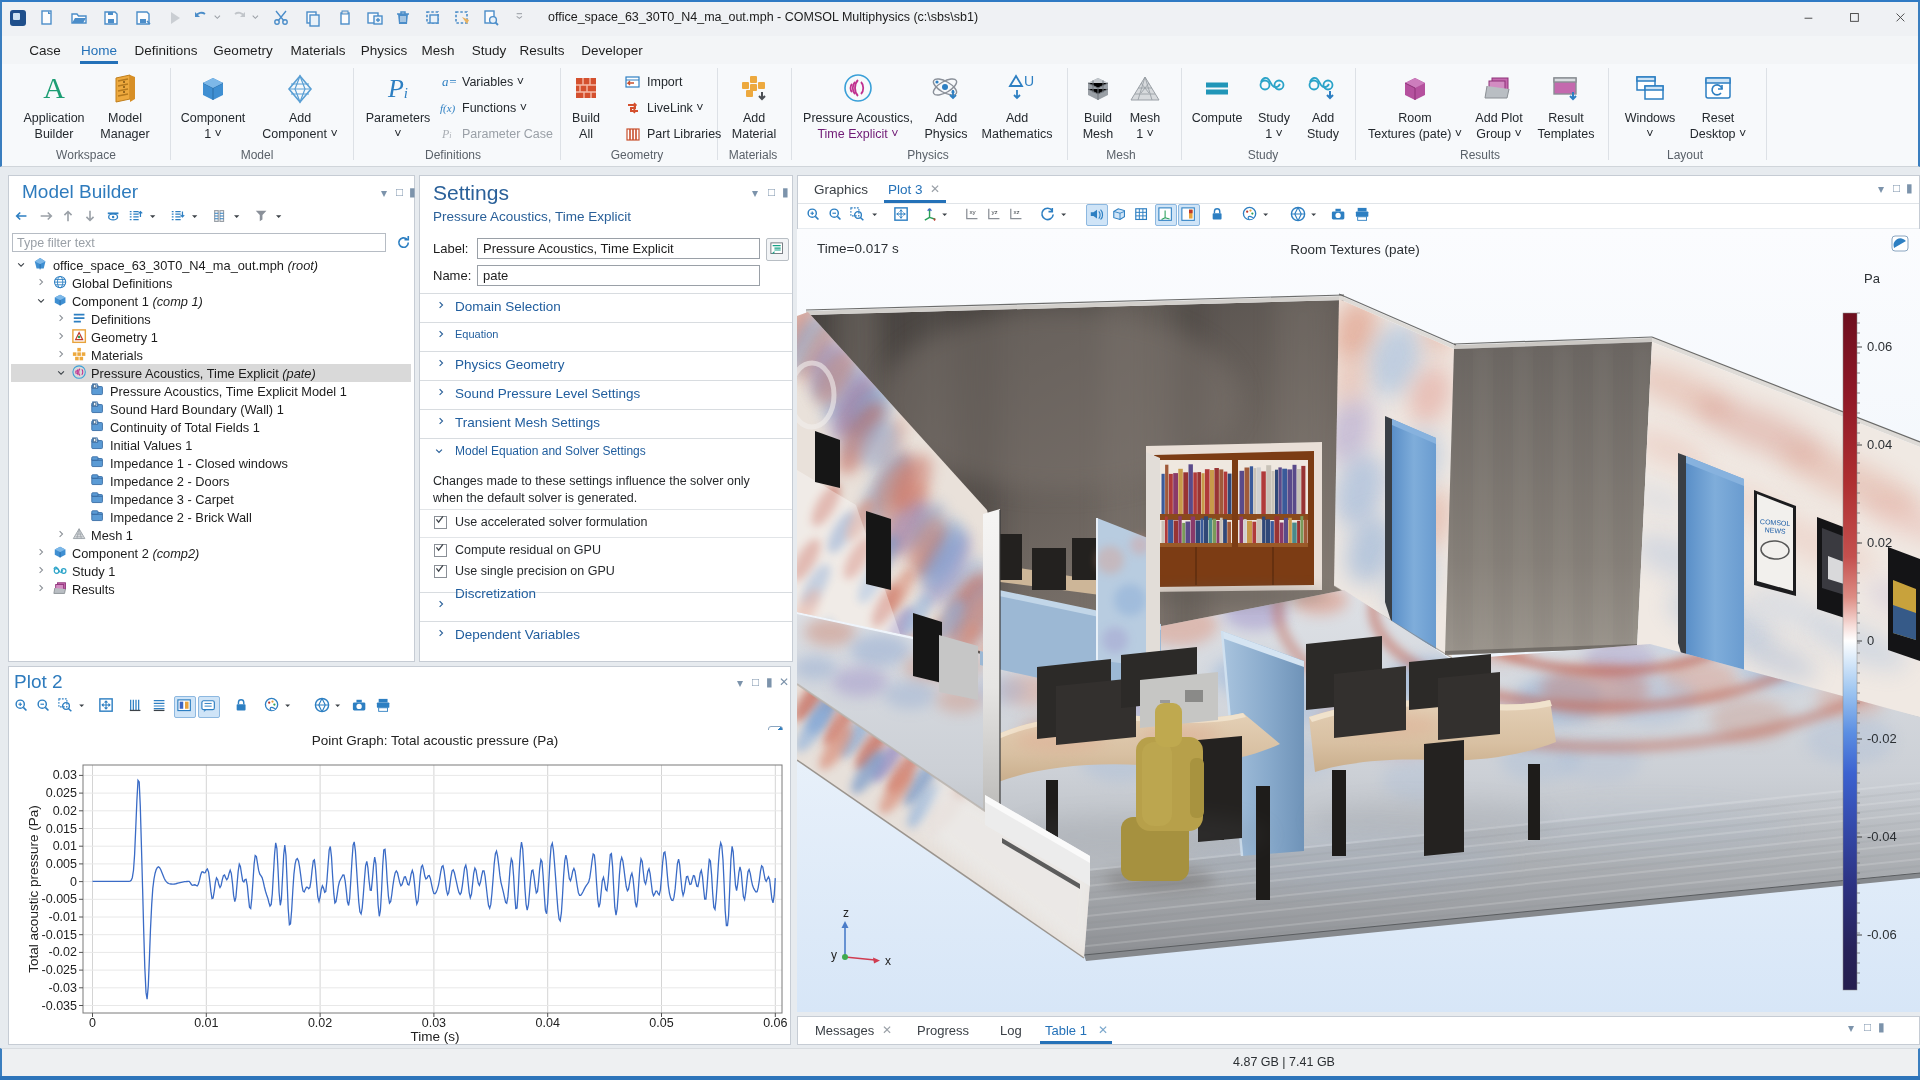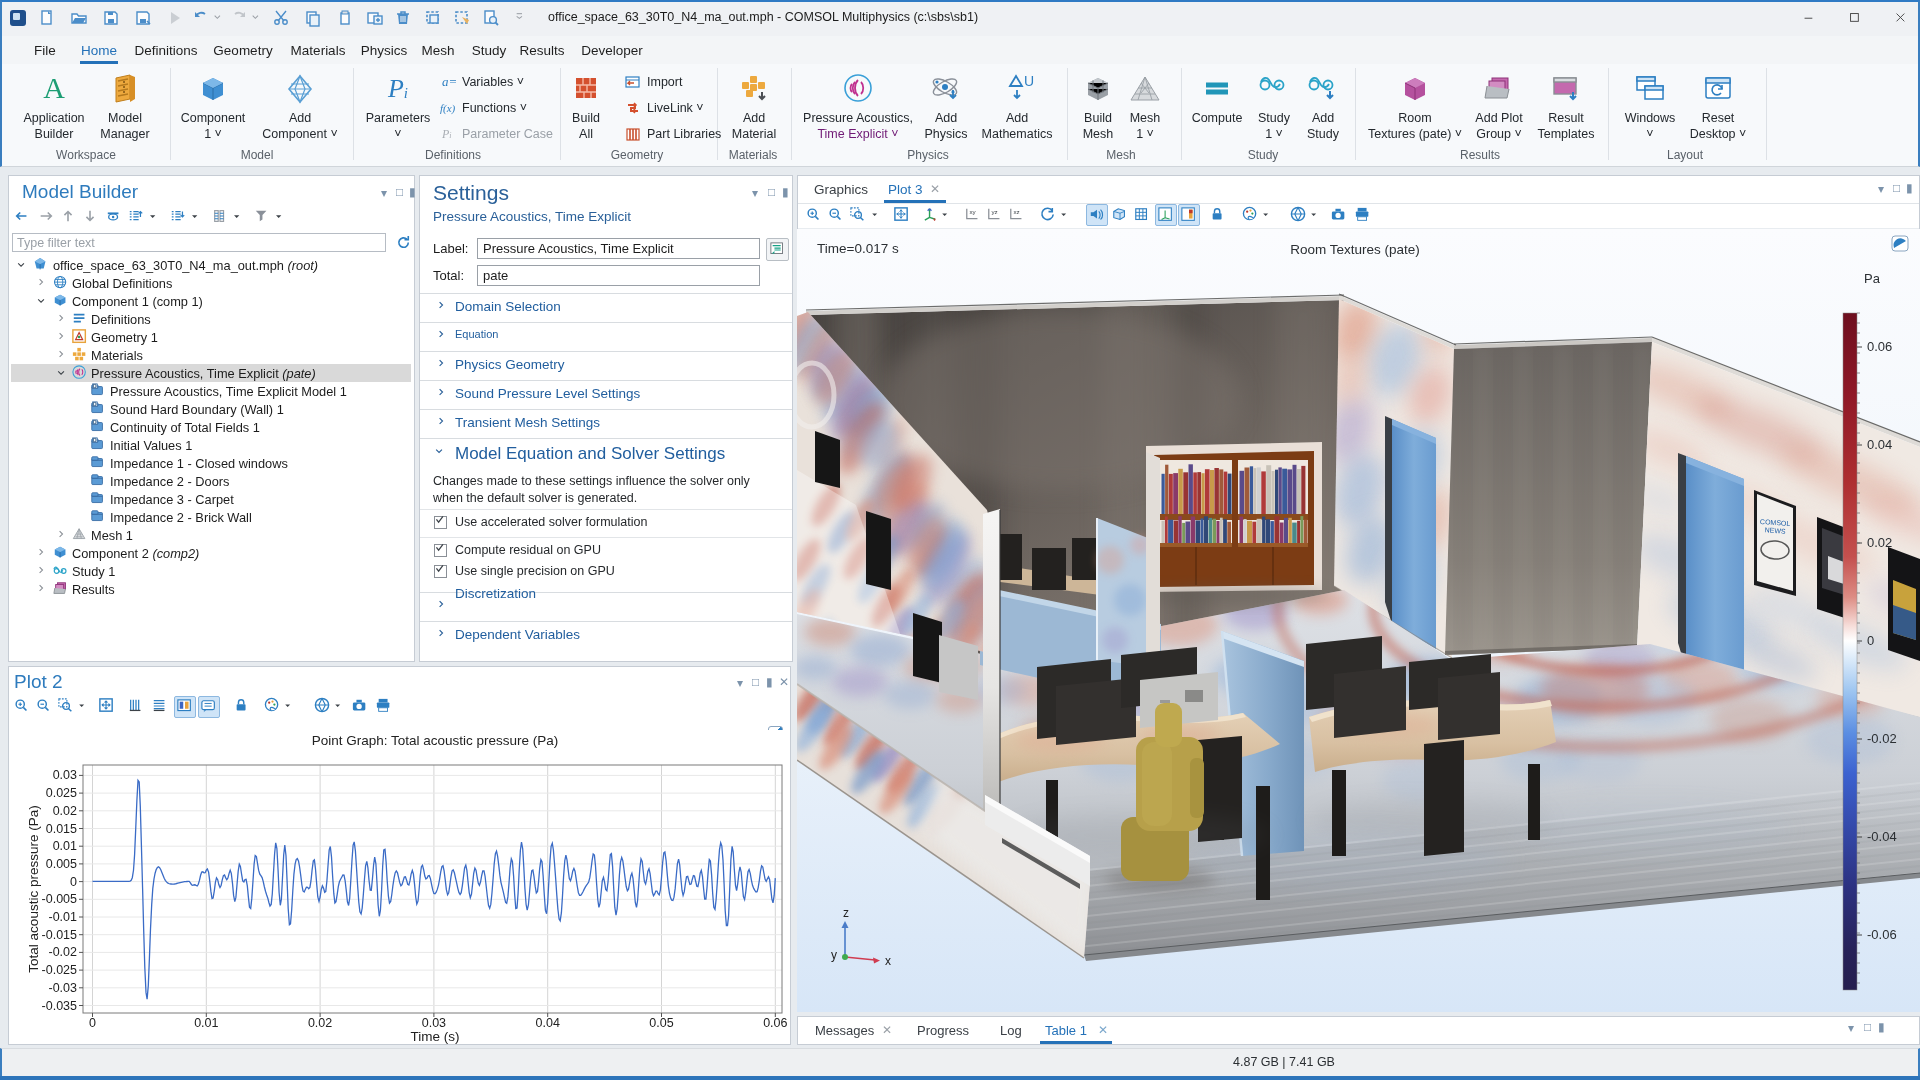--- a/index.html
+++ b/index.html
@@ -92,21 +92,21 @@
 <svg class="abs" style="left:1803px;top:12px" width="14" height="14" viewBox="0 0 18 18">
     <path d="M2 8h10" stroke="#444" stroke-width="1.2"></path>
   </svg>
 <svg class="abs" style="left:1849px;top:12px" width="14" height="14" viewBox="0 0 18 18">
     <rect x="2" y="2" width="10" height="10" fill="none" stroke="#444" stroke-width="1.2"></rect>
   </svg>
 <svg class="abs" style="left:1895px;top:12px" width="14" height="14" viewBox="0 0 18 18">
     <path d="M2 2l10 10M12 2L2 12" stroke="#444" stroke-width="1.2"></path>
   </svg>
 <div class="abs" style="left:0;top:36px;width:1920px;height:28px;background:#f3f5f7;border-left:2px solid #3a7ebf;border-right:2px solid #3a7ebf"></div>
-<div class="abs" style="top:43px;left:45px;transform:translateX(-50%);font-size:13.5px;color:#1f1f1f">File</div>
+<div class="abs" style="top:43px;left:45px;transform:translateX(-50%);font-size:13.5px;color:#1f1f1f">Case</div>
 <div class="abs" style="top:43px;left:99px;transform:translateX(-50%);font-size:13.5px;color:#2471b8">Home</div>
 <div class="abs" style="top:43px;left:166px;transform:translateX(-50%);font-size:13.5px;color:#1f1f1f">Definitions</div>
 <div class="abs" style="top:43px;left:243px;transform:translateX(-50%);font-size:13.5px;color:#1f1f1f">Geometry</div>
 <div class="abs" style="top:43px;left:318px;transform:translateX(-50%);font-size:13.5px;color:#1f1f1f">Materials</div>
 <div class="abs" style="top:43px;left:384px;transform:translateX(-50%);font-size:13.5px;color:#1f1f1f">Physics</div>
 <div class="abs" style="top:43px;left:438px;transform:translateX(-50%);font-size:13.5px;color:#1f1f1f">Mesh</div>
 <div class="abs" style="top:43px;left:489px;transform:translateX(-50%);font-size:13.5px;color:#1f1f1f">Study</div>
 <div class="abs" style="top:43px;left:542px;transform:translateX(-50%);font-size:13.5px;color:#1f1f1f">Results</div>
 <div class="abs" style="top:43px;left:612px;transform:translateX(-50%);font-size:13.5px;color:#1f1f1f">Developer</div>
 <div class="abs" style="left:80px;top:61px;width:38px;height:3px;background:#2471b8"></div>
@@ -383,21 +383,21 @@
   </svg>
 <div class="abs" style="left:72px;top:276px;font-size:12.8px;color:#1c1c1c;white-space:nowrap">Global Definitions</div>
 <svg class="abs" style="left:36px;top:295px" width="13" height="13" viewBox="0 0 18 18">
     <path d="M3 6l4 4 4-4" stroke="#3c4248" stroke-width="1.5" fill="none"></path>
   </svg>
 <svg class="abs" style="left:53px;top:293px" width="16" height="16" viewBox="0 0 18 18">
     <path d="M2 5l6-3 6 3v6l-6 3-6-3z" fill="#3f8fd2"></path>
     <path d="M2 5l6 3 6-3-6-3z" fill="#7db8e8"></path>
     <path d="M8 8v6" stroke="#2a6ea8"></path>
   </svg>
-<div class="abs" style="left:72px;top:294px;font-size:12.8px;color:#1c1c1c;white-space:nowrap">Component 1 <span style="">(comp 1)</span></div>
+<div class="abs" style="left:72px;top:294px;font-size:12.8px;color:#1c1c1c;white-space:nowrap">Component 1 <span style="font-style:italic">(comp 1)</span></div>
 <svg class="abs" style="left:56px;top:313px" width="13" height="13" viewBox="0 0 18 18">
     <path d="M5 3l4 4-4 4" stroke="#8a8f96" stroke-width="1.5" fill="none"></path>
   </svg>
 <svg class="abs" style="left:72px;top:311px" width="16" height="16" viewBox="0 0 18 18">
     <path d="M2 4h12M2 8h12M2 12h8" stroke="#2d7fc2" stroke-width="2"></path>
   </svg>
 <div class="abs" style="left:91px;top:312px;font-size:12.8px;color:#1c1c1c;white-space:nowrap">Definitions</div>
 <svg class="abs" style="left:56px;top:331px" width="13" height="13" viewBox="0 0 18 18">
     <path d="M5 3l4 4-4 4" stroke="#8a8f96" stroke-width="1.5" fill="none"></path>
   </svg>
@@ -525,21 +525,21 @@
 <div class="hico" style="left:782px;top:185px">▮</div>
 <div class="abs" style="left:433px;top:241px;font-size:13px;color:#1c1c1c">Label:</div>
 <div class="abs" style="left:477px;top:238px;width:283px;height:21px;background:#fff;border:1px solid #9aa0a7"></div>
 <div class="abs" style="left:483px;top:241px;font-size:13px;color:#1c1c1c">Pressure Acoustics, Time Explicit</div>
 <div class="abs" style="left:766px;top:238px;width:23px;height:23px;background:#f2f4f6;border:1px solid #b8bec4;border-radius:2px"></div>
 <svg class="abs" style="left:770px;top:242px" width="16" height="16" viewBox="0 0 18 18">
     <rect x="1" y="1" width="13" height="12" fill="#fff" stroke="#6a7077"></rect>
     <path d="M3 4h9M5 7h7M5 9h7" stroke="#17a287" stroke-width="1.4"></path>
     <path d="M2 13l3-3v3z" fill="#17a287"></path>
   </svg>
-<div class="abs" style="left:433px;top:268px;font-size:13px;color:#1c1c1c">Total:</div>
+<div class="abs" style="left:433px;top:268px;font-size:13px;color:#1c1c1c">Name:</div>
 <div class="abs" style="left:477px;top:265px;width:283px;height:21px;background:#fff;border:1px solid #9aa0a7"></div>
 <div class="abs" style="left:483px;top:268px;font-size:13px;color:#1c1c1c">pate</div>
 <div class="abs" style="left:420px;top:293px;width:372px;height:1px;background:#d8dce0"></div>
 <svg class="abs" style="left:436px;top:300px" width="13" height="13" viewBox="0 0 18 18">
     <path d="M5 3l4 4-4 4" stroke="#2a6099" stroke-width="1.6" fill="none"></path>
   </svg>
 <div class="abs" style="left:455px;top:299px;font-size:13.5px;color:#215e9e">Domain Selection</div>
 <div class="abs" style="left:420px;top:322px;width:372px;height:1px;background:#d8dce0"></div>
 <svg class="abs" style="left:436px;top:329px" width="13" height="13" viewBox="0 0 18 18">
     <path d="M5 3l4 4-4 4" stroke="#2a6099" stroke-width="1.6" fill="none"></path>
@@ -557,21 +557,21 @@
 <div class="abs" style="left:455px;top:386px;font-size:13.5px;color:#215e9e">Sound Pressure Level Settings</div>
 <div class="abs" style="left:420px;top:409px;width:372px;height:1px;background:#d8dce0"></div>
 <svg class="abs" style="left:436px;top:416px" width="13" height="13" viewBox="0 0 18 18">
     <path d="M5 3l4 4-4 4" stroke="#2a6099" stroke-width="1.6" fill="none"></path>
   </svg>
 <div class="abs" style="left:455px;top:415px;font-size:13.5px;color:#215e9e">Transient Mesh Settings</div>
 <div class="abs" style="left:420px;top:438px;width:372px;height:1px;background:#d8dce0"></div>
 <svg class="abs" style="left:434px;top:446px" width="13" height="13" viewBox="0 0 18 18">
     <path d="M3 5l4 4 4-4" stroke="#2a6099" stroke-width="1.6" fill="none"></path>
   </svg>
-<div class="abs" style="left:455px;top:444px;font-size:17px;color:#215e9e">Model Equation and Solver Settings</div>
+<div class="abs" style="left:455px;top:444px;font-size:12px;color:#215e9e">Model Equation and Solver Settings</div>
 <div class="abs" style="left:420px;top:592px;width:372px;height:1px;background:#d8dce0"></div>
 <svg class="abs" style="left:436px;top:599px" width="13" height="13" viewBox="0 0 18 18">
     <path d="M5 3l4 4-4 4" stroke="#2a6099" stroke-width="1.6" fill="none"></path>
   </svg>
 <div class="abs" style="left:455px;top:586px;font-size:13.5px;color:#215e9e">Discretization</div>
 <div class="abs" style="left:420px;top:621px;width:372px;height:1px;background:#d8dce0"></div>
 <svg class="abs" style="left:436px;top:628px" width="13" height="13" viewBox="0 0 18 18">
     <path d="M5 3l4 4-4 4" stroke="#2a6099" stroke-width="1.6" fill="none"></path>
   </svg>
 <div class="abs" style="left:455px;top:627px;font-size:13.5px;color:#215e9e">Dependent Variables</div>

